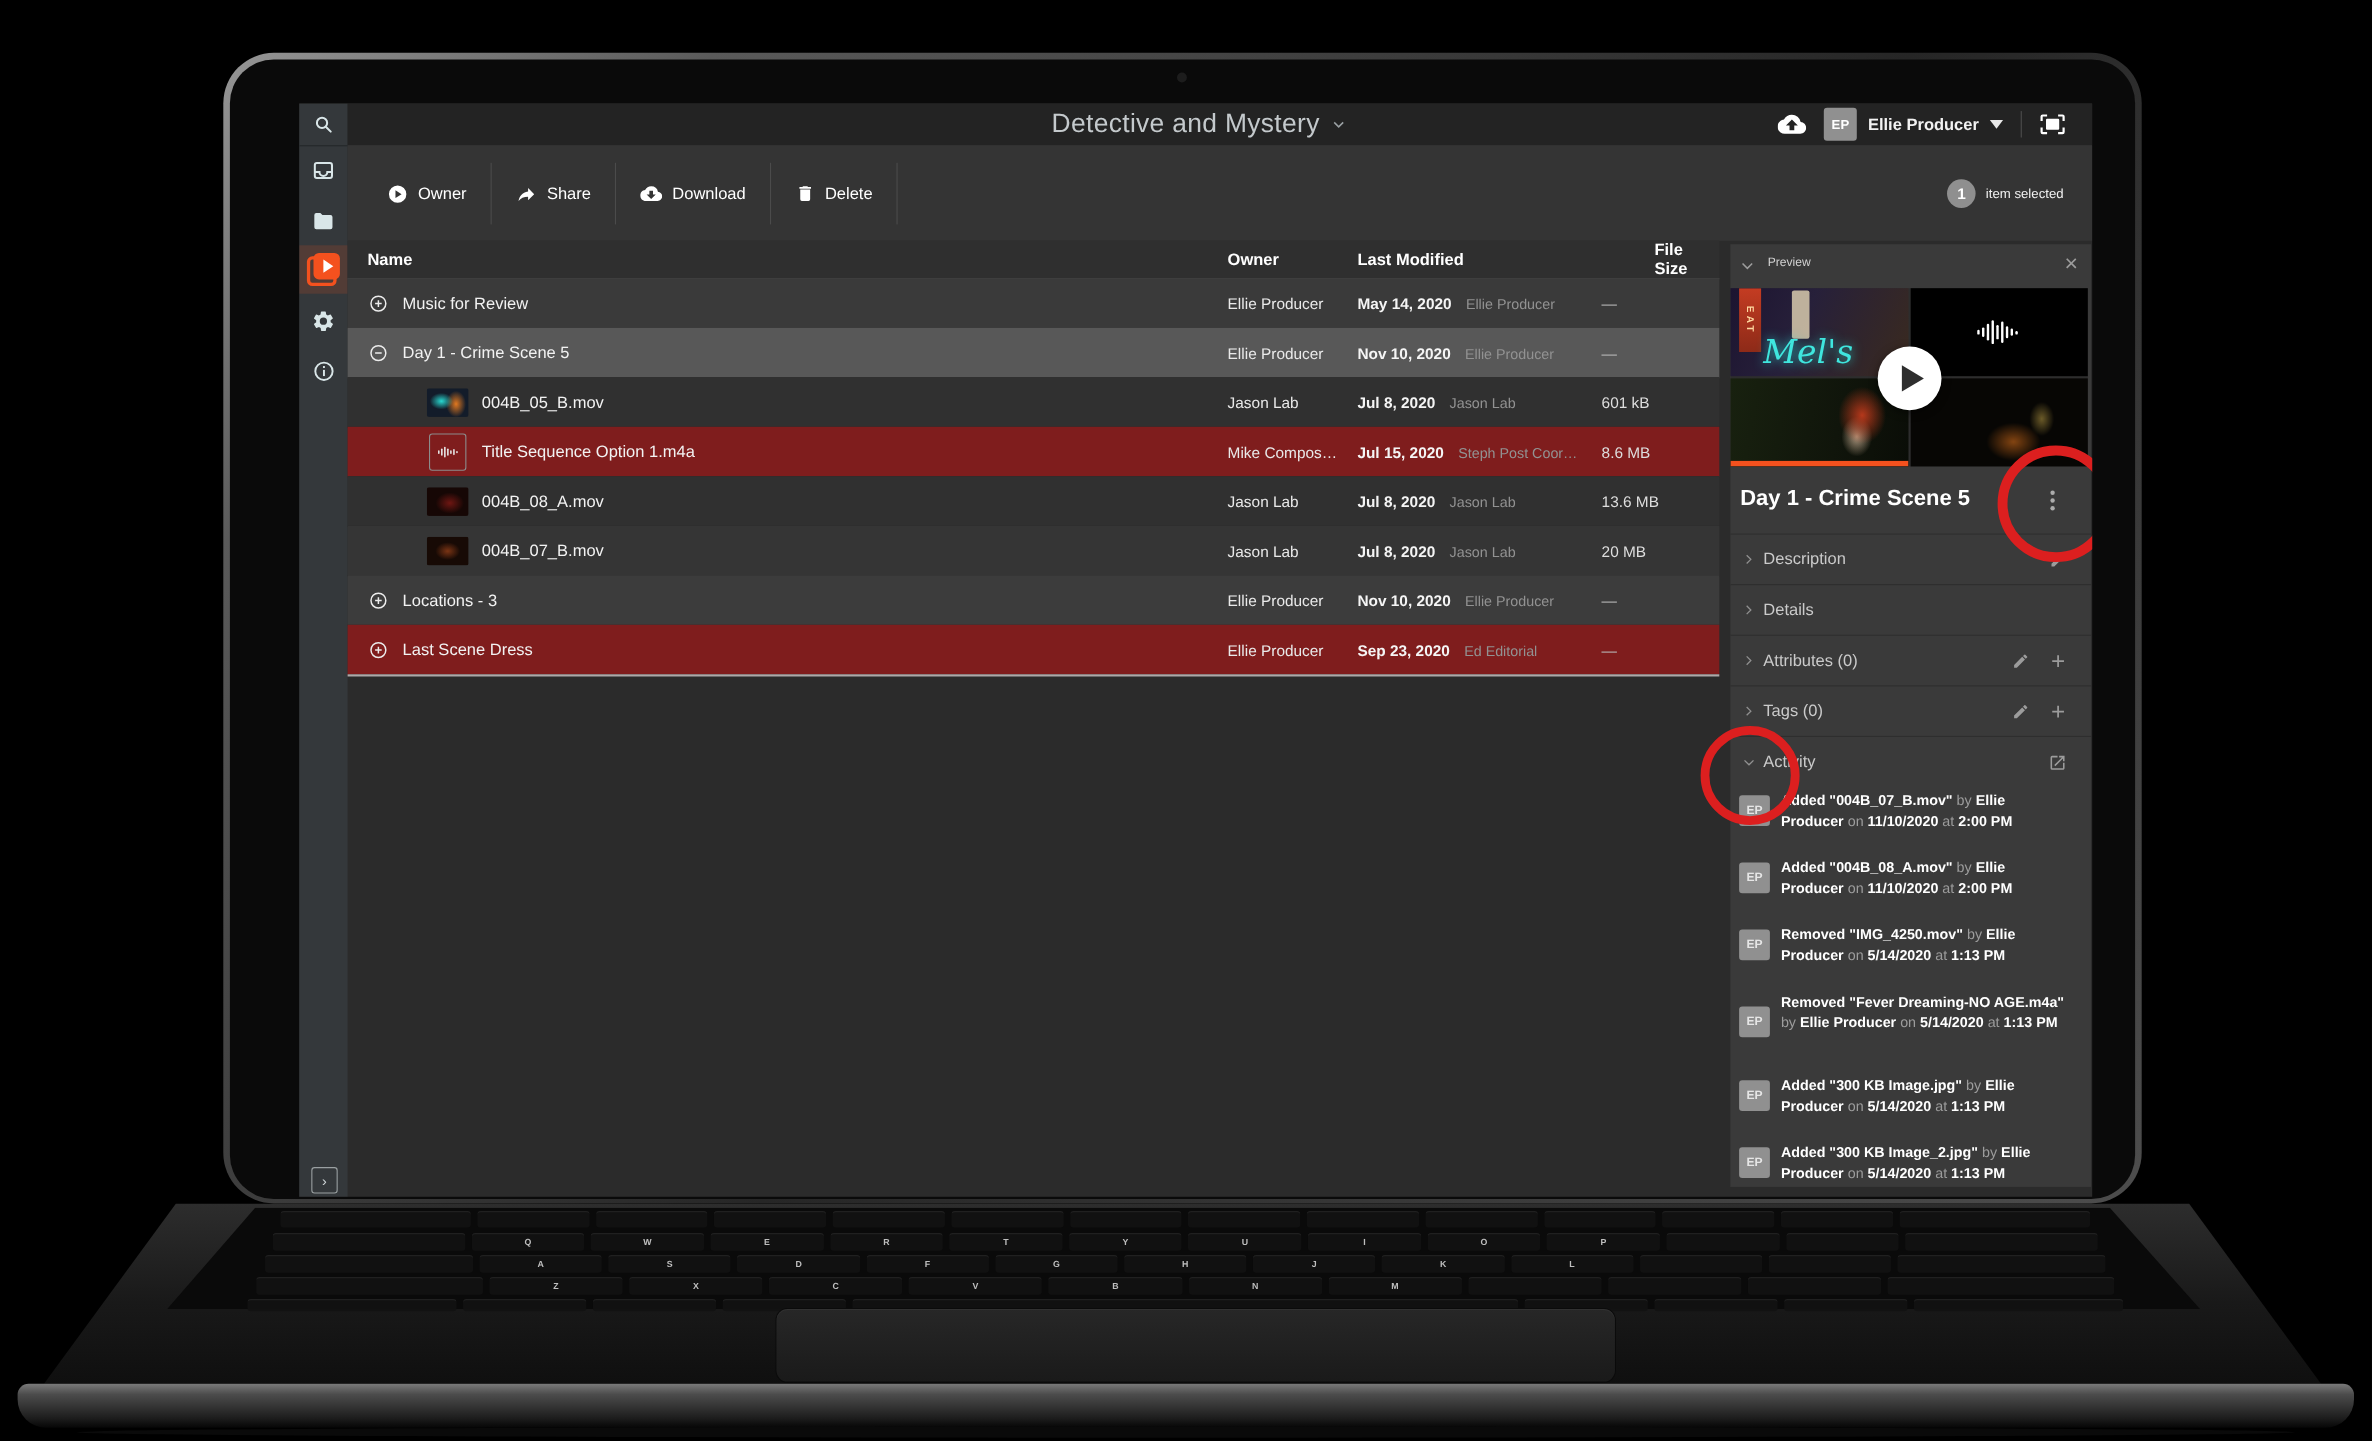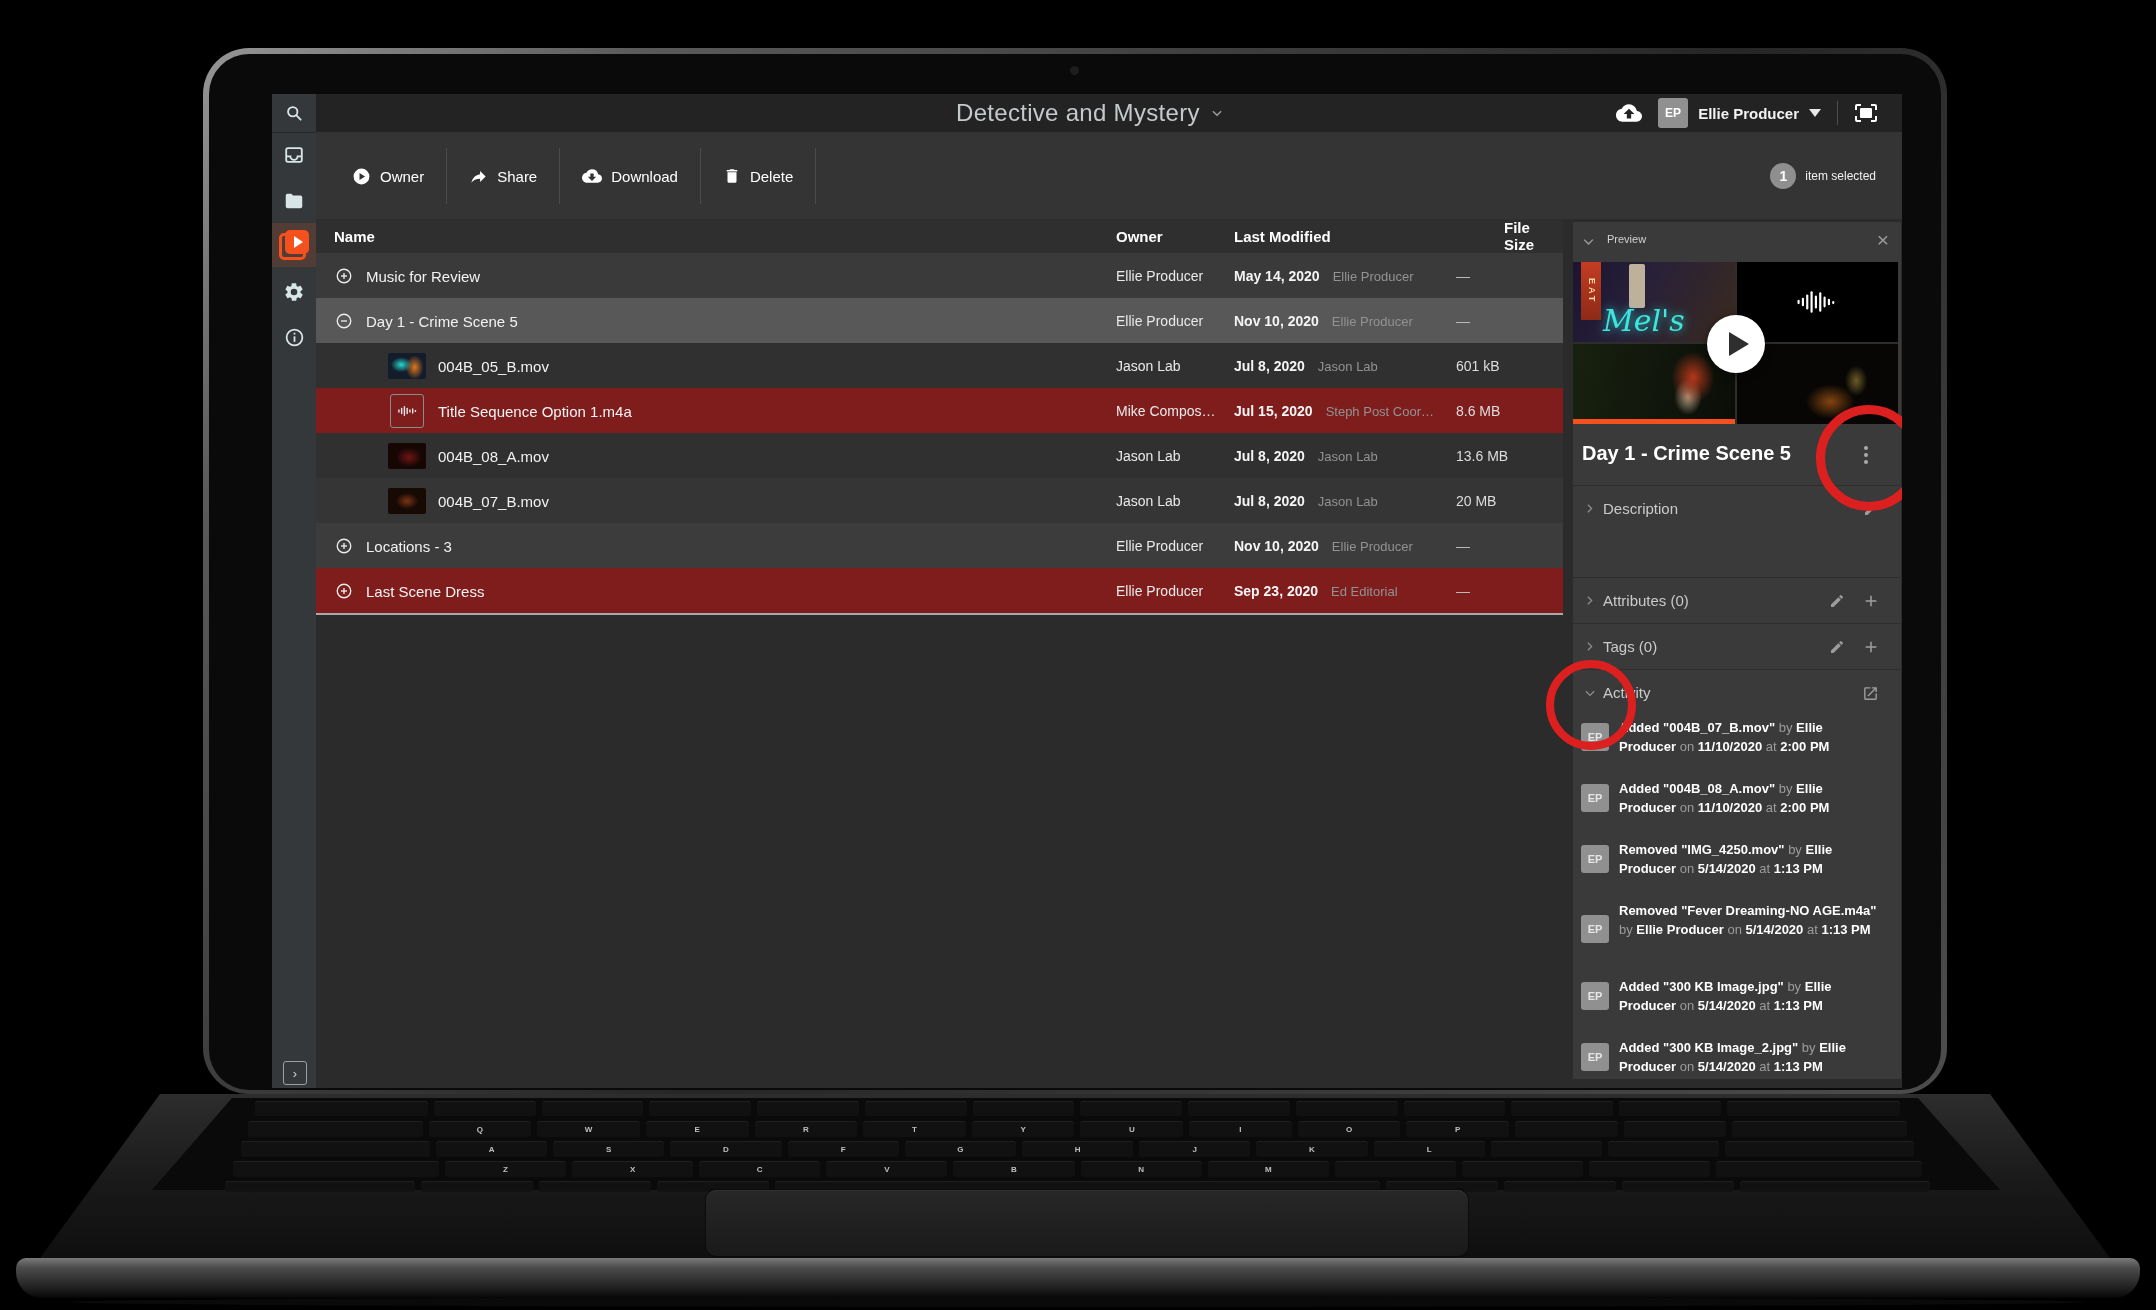--- a/index.html
+++ b/index.html
@@ -522,20 +522,28 @@
             </svg>
           </span>
         <span class="s-label">Description</span>
         <span class="s-icons">
             <svg class="ic" width="16" height="16" viewBox="0 0 24 24">
               <path fill="currentColor" d="M3 17.25V21h3.75L17.81 9.94l-3.75-3.75L3 17.25ZM20.71 7.04a1 1 0 0 0 0-1.41l-2.34-2.34a1 1 0 0 0-1.41 0l-1.83 1.83 3.75 3.75 1.83-1.83Z"></path>
             </svg>
           </span>
       </div>
 
+      <div class="sect" style="top:309px;">
+        <span class="s-chev">
+            <svg class="ic" width="13" height="13" viewBox="0 0 24 24">
+              <polyline points="9,5 16,12 9,19" fill="none" stroke="currentColor" stroke-width="2.2"></polyline>
+            </svg>
+          </span>
+        <span class="s-label">Details</span>
+      </div>
 
       <div class="sect" style="top:355px;">
         <span class="s-chev">
             <svg class="ic" width="13" height="13" viewBox="0 0 24 24">
               <polyline points="9,5 16,12 9,19" fill="none" stroke="currentColor" stroke-width="2.2"></polyline>
             </svg>
           </span>
         <span class="s-label">Attributes (0)</span>
         <span class="s-icons">
           <svg class="ic" width="16" height="16" viewBox="0 0 24 24">

